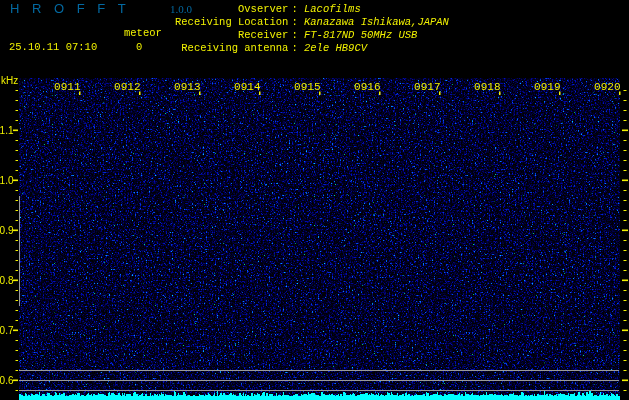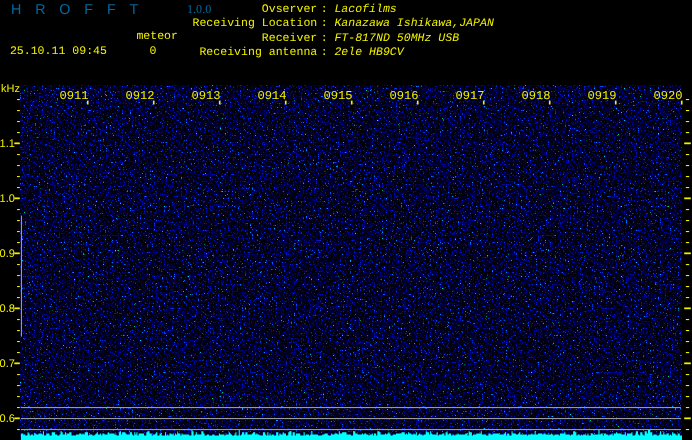--- a/index.html
+++ b/index.html
@@ -8,21 +8,21 @@
   .t { position:absolute; white-space:pre; }
   .y { color:#f2f200; }
   .g { color:#0369a1; }
 </style>
 </head>
 <body>
 <div id="wrap">
   <div class="t g" style="left:10px; top:0.5px; font-family:'Liberation Sans',sans-serif; font-size:13px; letter-spacing:12.6px;">HROFFT</div>
   <div class="t g" style="left:138px; top:2.5px; font-family:Liberation Serif, serif; font-size:11px;margin-left:32px;">1.0.0</div>
   <div class="t y" style="left:124px; top:28px; font-size:10.5px; line-height:11px;">meteor</div>
-  <div class="t y" style="left:9px; top:42px; font-size:10.5px; line-height:11px;">25.10.11 09:45</div>
+  <div class="t y" style="left:9px; top:42px; font-size:10.5px; line-height:11px;">25.10.11 07:10</div>
   <div class="t y" style="left:136px; top:42px; font-size:10.5px; line-height:11px;">0</div>
 
   <div class="t y" style="left:175px; top:2.5px; font-size:10.5px; line-height:13px;text-align:right;">Ovserver<br>Receiving Location<br>Receiver<br>Receiving antenna</div>
   <div class="t y" style="left:291.5px; top:2.5px; font-size:10.5px; line-height:13px;">:<br>:<br>:<br>:</div>
   <div class="t y" style="left:304px; top:2.5px; font-size:10.5px; line-height:13px;font-style:italic;">Lacofilms<br>Kanazawa Ishikawa,JAPAN<br>FT-817ND 50MHz USB<br>2ele HB9CV</div>
 
   <svg width="629" height="400" style="position:absolute; left:0; top:0;">
     <defs>
       <filter id="noise" x="0" y="0" width="100%" height="100%" color-interpolation-filters="sRGB">
         <feTurbulence type="fractalNoise" baseFrequency="0.65" numOctaves="3" seed="17" result="t"></feTurbulence>

